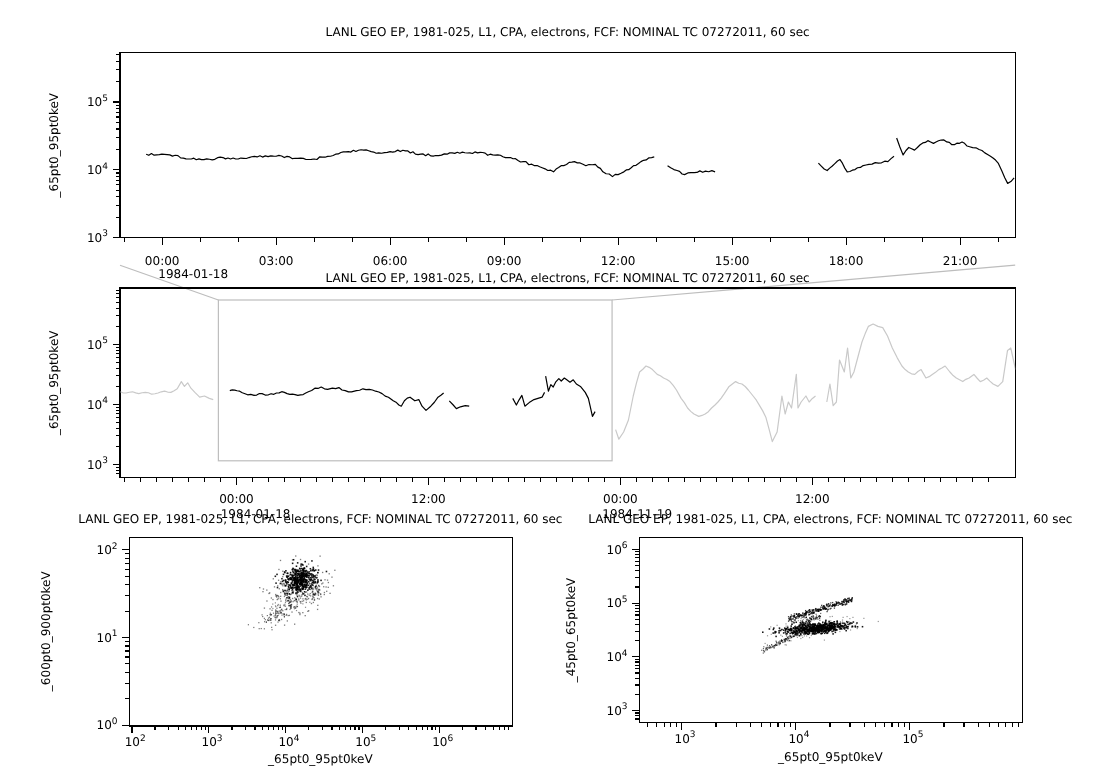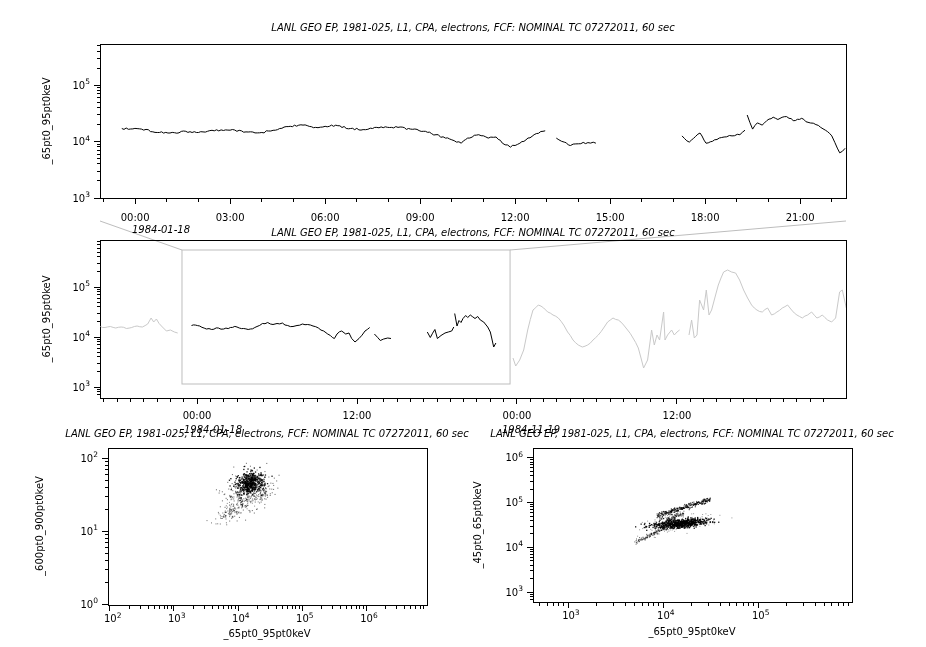--- a/index.html
+++ b/index.html
@@ -1,18 +1,18 @@
 <!DOCTYPE html>
 <html><head>
 <meta charset="utf-8">
 <style>
   html,body{margin:0;padding:0;background:#fff;}
   .page{position:relative;width:926px;height:647px;background:#ffffff;
         font-family:"DejaVu Sans","Liberation Sans",sans-serif;color:#000;overflow:hidden;}
-  .t{position:absolute;white-space:nowrap;font-size:10px;transform:translateX(-50%);font-style:italic;}
+  .t{position:absolute;white-space:nowrap;font-size:10px;transform:translateX(-50%);}
   .ylab{position:absolute;white-space:nowrap;font-size:10px;
         transform:translate(-50%,-50%) rotate(-90deg);}
   .xlab{position:absolute;white-space:nowrap;font-size:10px;transform:translateX(-50%);}
   svg{position:absolute;left:0;top:0;}
   .overlay{position:absolute;background:transparent;}
 </style>
 </head>
 <body>
 
 <div class="page">

